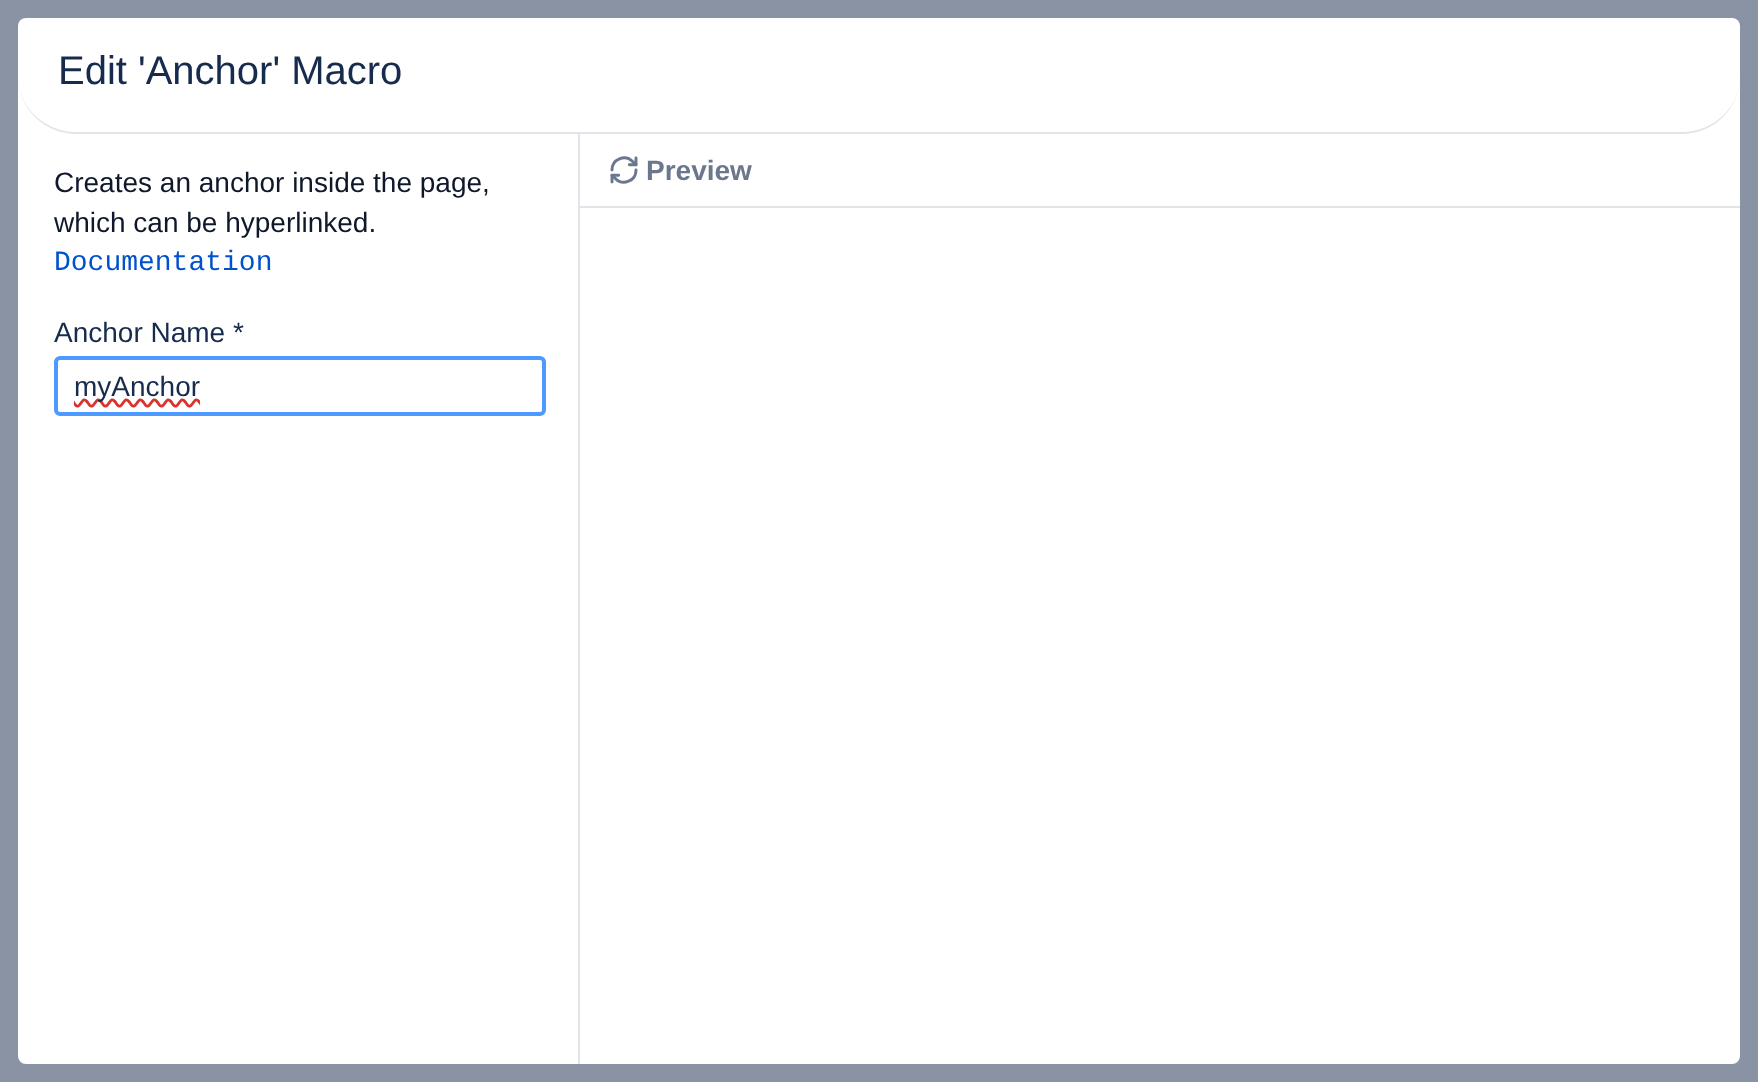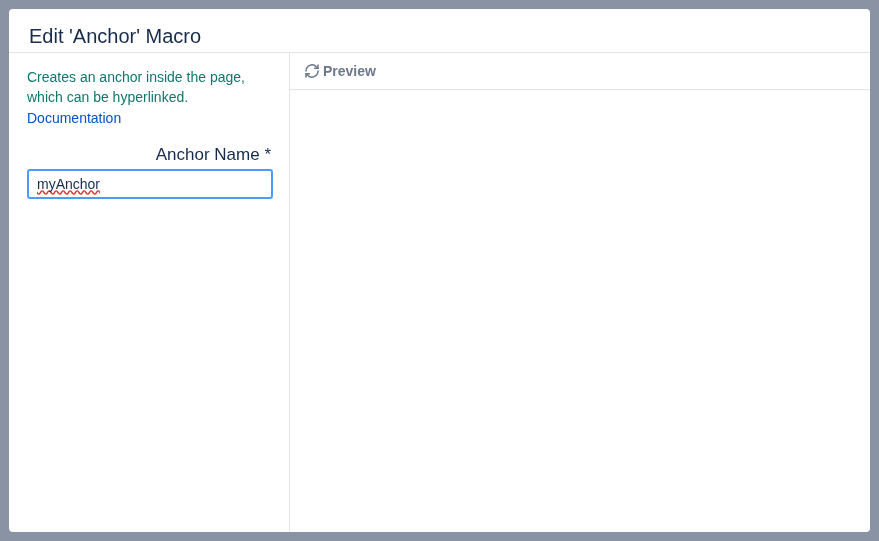--- a/index.html
+++ b/index.html
@@ -1,24 +1,24 @@
 <!DOCTYPE html>
 <html><head>
   <meta charset="utf-8">
   <style>
     * { box-sizing: border-box; margin: 0; padding: 0; font-family: -apple-system, BlinkMacSystemFont, "Segoe UI", Arial, sans-serif; }
     body { background: #8993a4; width: 879px; height: 541px; display: flex; align-items: center; justify-content: center; }
     .dialog { background: #fff; width: 861px; height: 523px; border-radius: 4px; display: flex; flex-direction: column; }
-    .dialog-header { padding: 16px 20px 4px; border-bottom: 1px solid #e1e4e8; }
+    .dialog-header { padding: 16px 20px 18px; border-bottom: 1px solid #e1e4e8; border-radius: 29px; }
     .dialog-title { font-size: 20px; font-weight: 500; color: #172b4d; }
     .dialog-body { flex: 1; display: flex; overflow: hidden; }
     .sidebar { width: 281px; border-right: 1px solid #e1e4e8; padding: 14px 18px; }
-    .description { font-size: 14px; color: #0f766e; line-height: 1.45; }
-    .doc-link { color: #0052cc; font-size: 14px; text-decoration: none; display: inline-block; margin-top: 2px; }
-    .field-label { display: block; font-size: 17px; color: #172b4d; margin-top: 18px; margin-bottom: 4px; text-align: right; }
+    .description { font-size: 14px; color: #0f172a; line-height: 1.45; }
+    .doc-link { color: #0052cc; font-size: 14px; text-decoration: none; display: inline-block; margin-top: 2px; font-family: Liberation Mono, monospace; }
+    .field-label { display: block; font-size: 14px; color: #172b4d; margin-top: 18px; margin-bottom: 4px; }
     .text-input { width: 246px; padding: 5px 8px; font-size: 14px; color: #172b4d; border: 2px solid #4c9aff; border-radius: 3px; outline: none; }
     .squiggle { text-decoration: underline wavy #d9332e; text-decoration-skip-ink: none; text-underline-offset: 1px; margin-top: 28px; }
     .preview-pane { flex: 1; display: flex; flex-direction: column; }
     .preview-header { display: flex; align-items: center; gap: 3px; padding: 10px 14px; border-bottom: 1px solid #e1e4e8; }
     .preview-label { font-size: 14px; font-weight: 600; color: #6b778c; }
     .refresh-icon { width: 16px; height: 16px; color: #6b778c; }
     .dialog-footer { display: flex; align-items: center; padding: 10px 20px 12px; border-top: none; }
     .select-macro-link { color: #0052cc; font-size: 14px; text-decoration: none; }
     .footer-spacer { flex: 1; }
     .btn { font-size: 14px; border-radius: 3px; padding: 6px 12px; cursor: pointer; border: none; }

